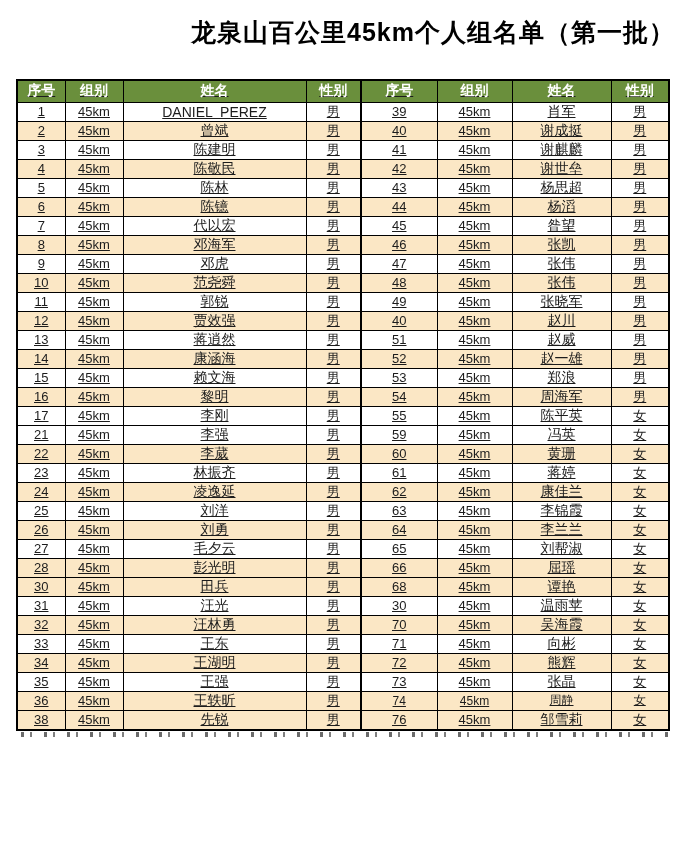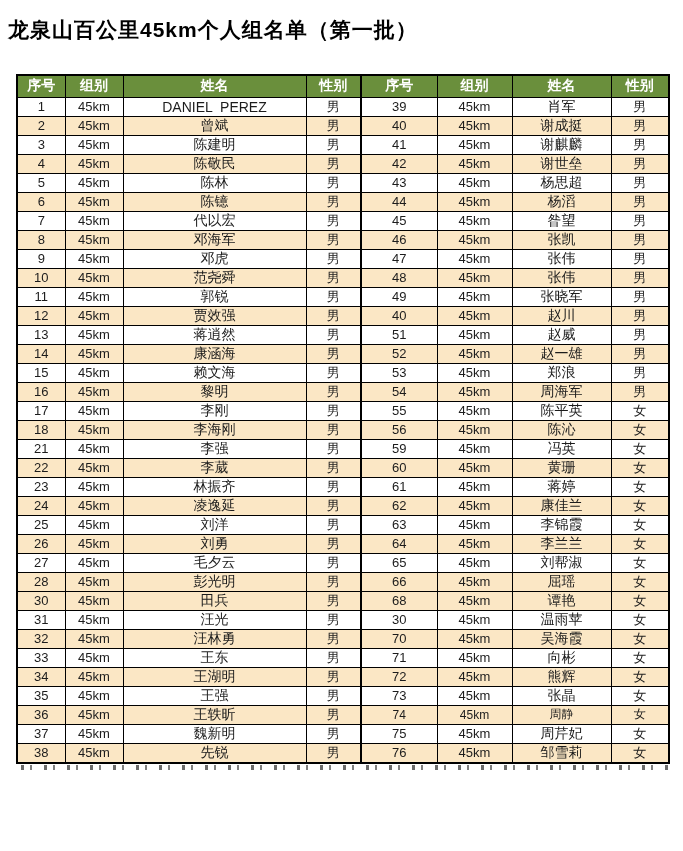--- a/index.html
+++ b/index.html
@@ -13,32 +13,33 @@
   html,body{margin:0;padding:0;}
   body{
     width:683px;height:851px;
     background:#ffffff;
     font-family:"Liberation Sans","DejaVu Sans",sans-serif;
     color:var(--text);
     overflow:hidden;
   }
   .page-title{
     margin:16px 8px 0;
-    text-align:left;
-    font-size:21px;
+    text-align:right;
+    font-size:25px;
     font-weight:bold;
     letter-spacing:1px;
     color:#000;
   }
   table.roster{
     border-collapse:collapse;
     table-layout:fixed;
     width:652px;
     margin:30px 0 0 16px;
     border:2px solid var(--border);
+    text-decoration:underline;
   }
   table.roster th, table.roster td{
     border:1px solid var(--border);
     padding:0 2px;
     text-align:center;
     vertical-align:middle;
     overflow:hidden;
     white-space:nowrap;
   }
   table.roster th{
@@ -271,30 +272,20 @@
       <tr>
         <td>17</td>
         <td>45km</td>
         <td class="name">李刚</td>
         <td>男</td>
         <td class="mid">55</td>
         <td>45km</td>
         <td class="name">陈平英</td>
         <td>女</td>
       </tr>
-      <tr class="alt">
-        <td>18</td>
-        <td>45km</td>
-        <td class="name">李海刚</td>
-        <td>男</td>
-        <td class="mid">56</td>
-        <td>45km</td>
-        <td class="name">陈沁</td>
-        <td>女</td>
-      </tr>
       <tr>
         <td>21</td>
         <td>45km</td>
         <td class="name">李强</td>
         <td>男</td>
         <td class="mid">59</td>
         <td>45km</td>
         <td class="name">冯英</td>
         <td>女</td>
       </tr>
@@ -430,30 +421,20 @@
       </tr>
       <tr class="alt">
         <td>36</td>
         <td>45km</td>
         <td class="name">王轶昕</td>
         <td>男</td>
         <td class="mid large">74</td>
         <td class="large">45km</td>
         <td class="name large">周静</td>
         <td class="large">女</td>
-      </tr>
-      <tr>
-        <td>37</td>
-        <td>45km</td>
-        <td class="name">魏新明</td>
-        <td>男</td>
-        <td class="mid">75</td>
-        <td>45km</td>
-        <td class="name">周芹妃</td>
-        <td>女</td>
       </tr>
       <tr class="alt">
         <td>38</td>
         <td>45km</td>
         <td class="name">先锐</td>
         <td>男</td>
         <td class="mid">76</td>
         <td>45km</td>
         <td class="name">邹雪莉</td>
         <td>女</td>

